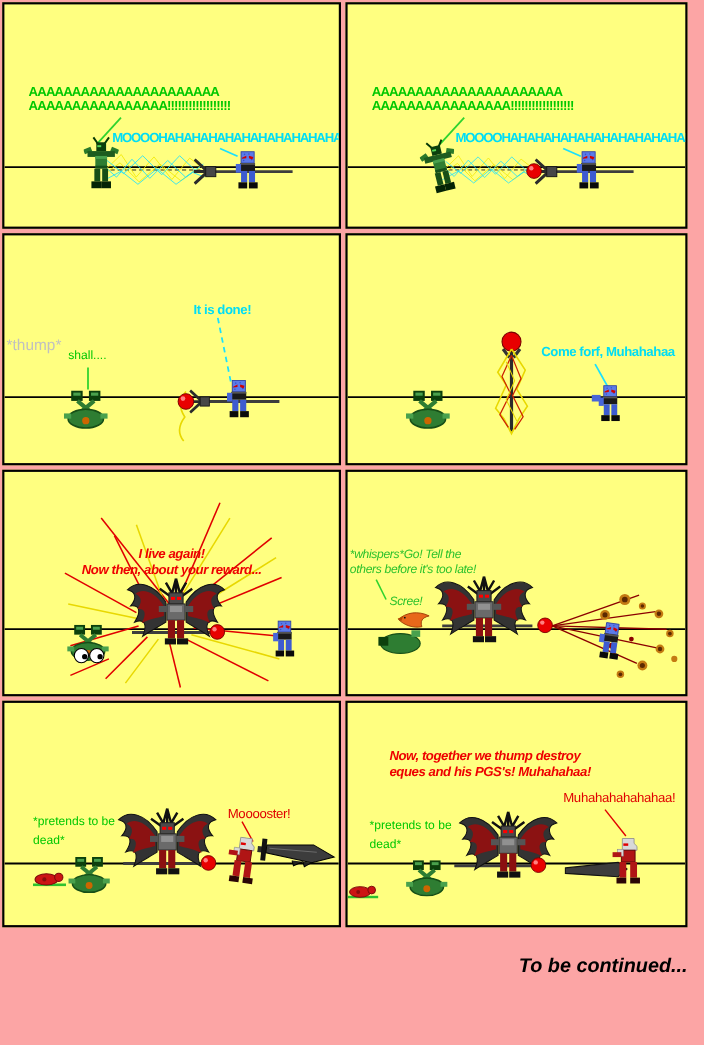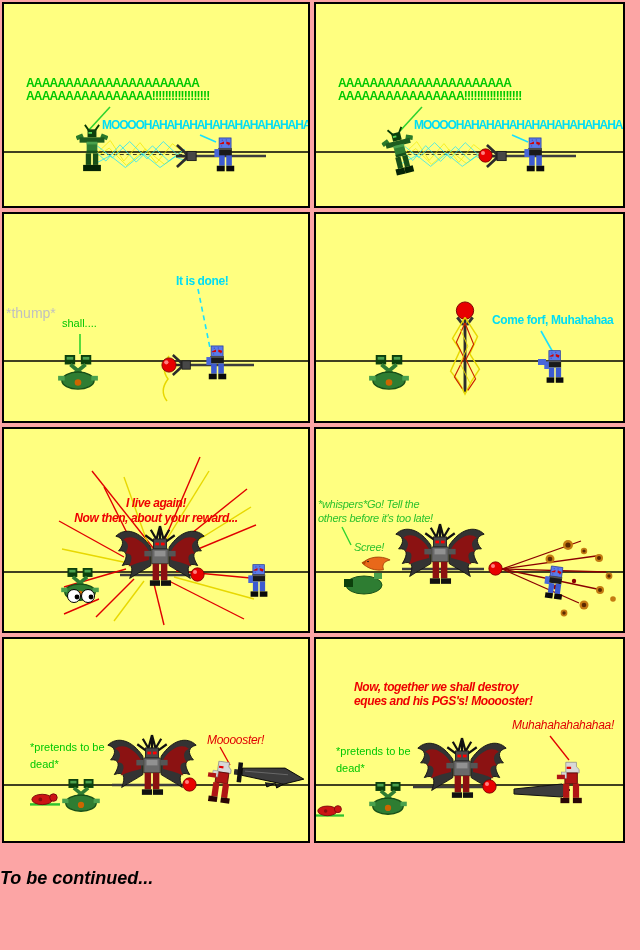--- a/index.html
+++ b/index.html
@@ -9,23 +9,23 @@
   .panel{background:#FFFF80;border:2px solid #000;position:relative;overflow:hidden;box-sizing:border-box}
   .art{position:absolute;left:0;top:0;width:100%;height:100%;display:block}
   .t{position:absolute;white-space:nowrap;line-height:1.06}
   .scream{color:#00C800;font-weight:bold;font-size:12px;letter-spacing:-0.8px}
   .cyan{color:#00DDF5;font-weight:bold;font-size:12px;letter-spacing:-1.1px}
   .cyan2{color:#00DDF5;font-weight:bold;font-size:12px;letter-spacing:-0.4px}
   .grayt{color:#C0C0C0;font-size:14px}
   .greenr{color:#00C800;font-size:11px}
   .greenit{color:#2CC22C;font-style:italic;font-size:11px;letter-spacing:-0.3px}
   .redbi{color:#EE0000;font-weight:bold;font-style:italic;font-size:12px;letter-spacing:-0.4px}
-  .redit{color:#E00000;font-style:italic;font-size:12px;letter-spacing:-0.3px}
+  .redit{color:#E00000;font-size:12px;letter-spacing:-0.3px}
   .center{left:0;width:100%;text-align:center}
-  .footer{position:absolute;top:868px;left:0;width:625px;text-align:left;font-size:18px;font-weight:bold;font-style:italic;color:#000}
+  .footer{position:absolute;top:868px;left:0;width:625px;text-align:right;font-size:18px;font-weight:bold;font-style:italic;color:#000}
   svg{overflow:visible}
 </style>
 </head>
 <body>
 
 <svg width="0" height="0" style="position:absolute" aria-hidden="true">
   <defs>
     <symbol id="sym-green-stand" viewBox="0 0 36 54">
       <path d="M10,1 L15,8 M26,1 L21,8" stroke="#063906" stroke-width="2" fill="none"></path>
       <rect x="13" y="6" width="10" height="9" fill="#0c400c"></rect>
@@ -330,22 +330,22 @@
         <line x1="0" y1="146" x2="307" y2="146" stroke="#000" stroke-width="1.6"></line>
         <line x1="234" y1="97" x2="253" y2="121" stroke="#e00000" stroke-width="1.3"></line>
         <use href="#sym-bird-dead" x="0" y="164" width="28" height="14"></use>
         <use href="#sym-green-lying" x="53" y="143" width="38" height="34"></use>
         <line x1="97" y1="148" x2="172" y2="148" stroke="#3d3d3d" stroke-width="2.6"></line>
         <use href="#sym-demon" x="100" y="98" width="92" height="72"></use>
         <use href="#sym-orb" x="166" y="140" width="15" height="15"></use>
         <polygon points="198,150 246,145 254,151 246,158 198,155" fill="#3c3c3c" stroke="#111" stroke-width="1"></polygon>
         <use href="#sym-knight" x="240" y="122" width="32" height="47"></use>
       </svg>
-      <div class="t redbi" style="left:38px;top:42px">Now, together we shall destroy</div>
-      <div class="t redbi" style="left:38px;top:56px">eques and his PGS's! Mooooster!</div>
+      <div class="t redbi" style="left:38px;top:42px">Now, together we thump destroy</div>
+      <div class="t redbi" style="left:38px;top:56px">eques and his PGS's! Muhahahaa!</div>
       <div class="t redit" style="left:196px;top:80px">Muhahahahahahaa!</div>
       <div class="t greenr" style="left:20px;top:107px">*pretends to be</div>
       <div class="t greenr" style="left:20px;top:124px">dead*</div>
     </div>
 
   </div>
 
   <div class="footer">To be continued...</div>
 </div>
 

